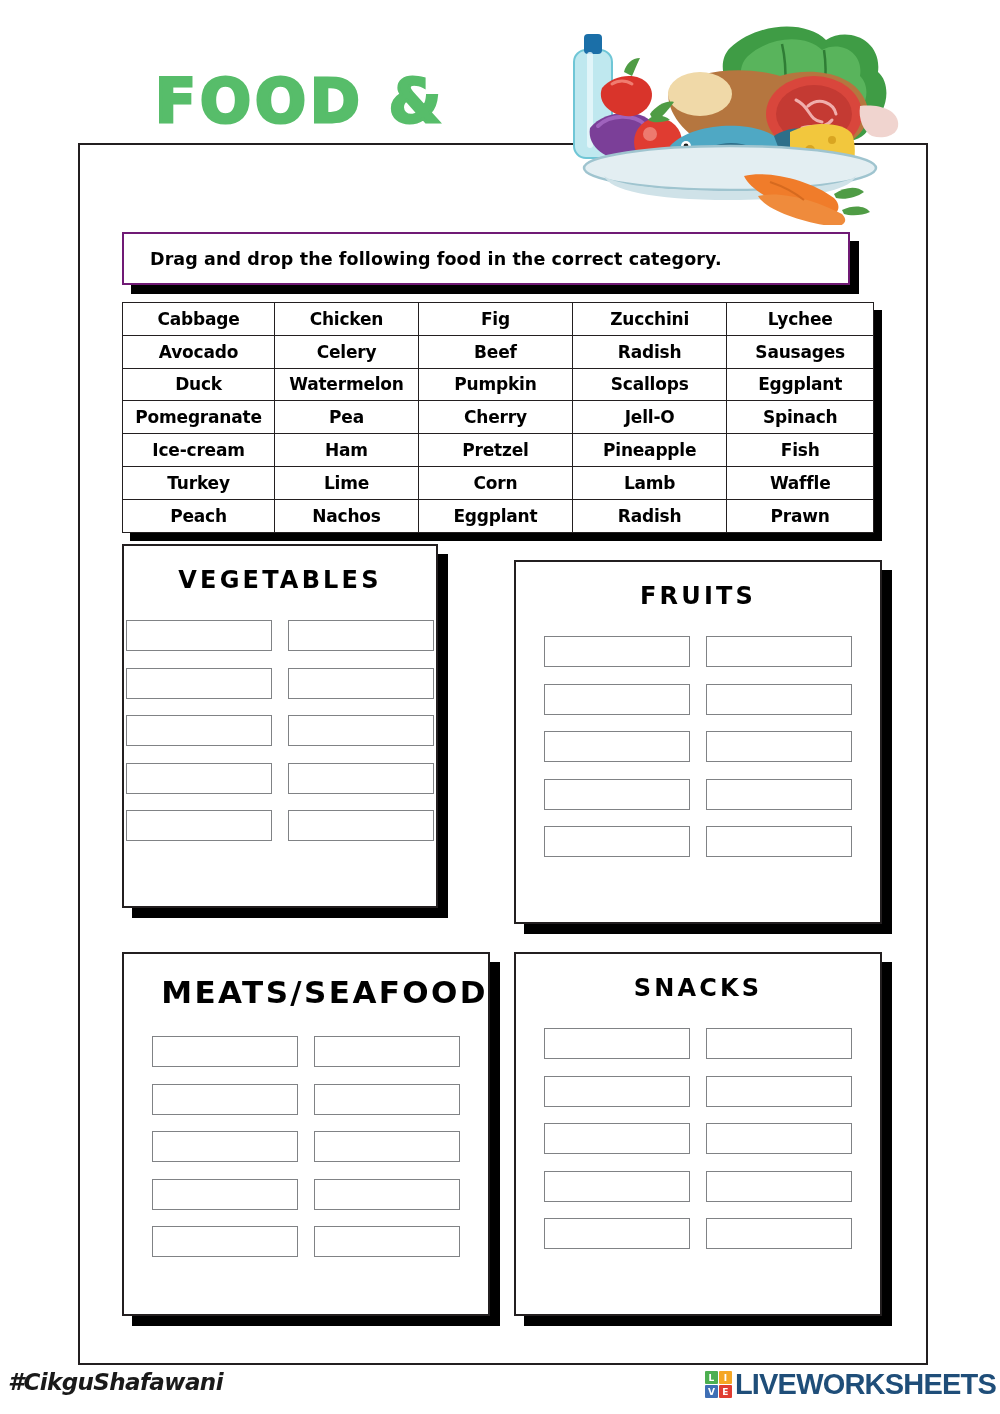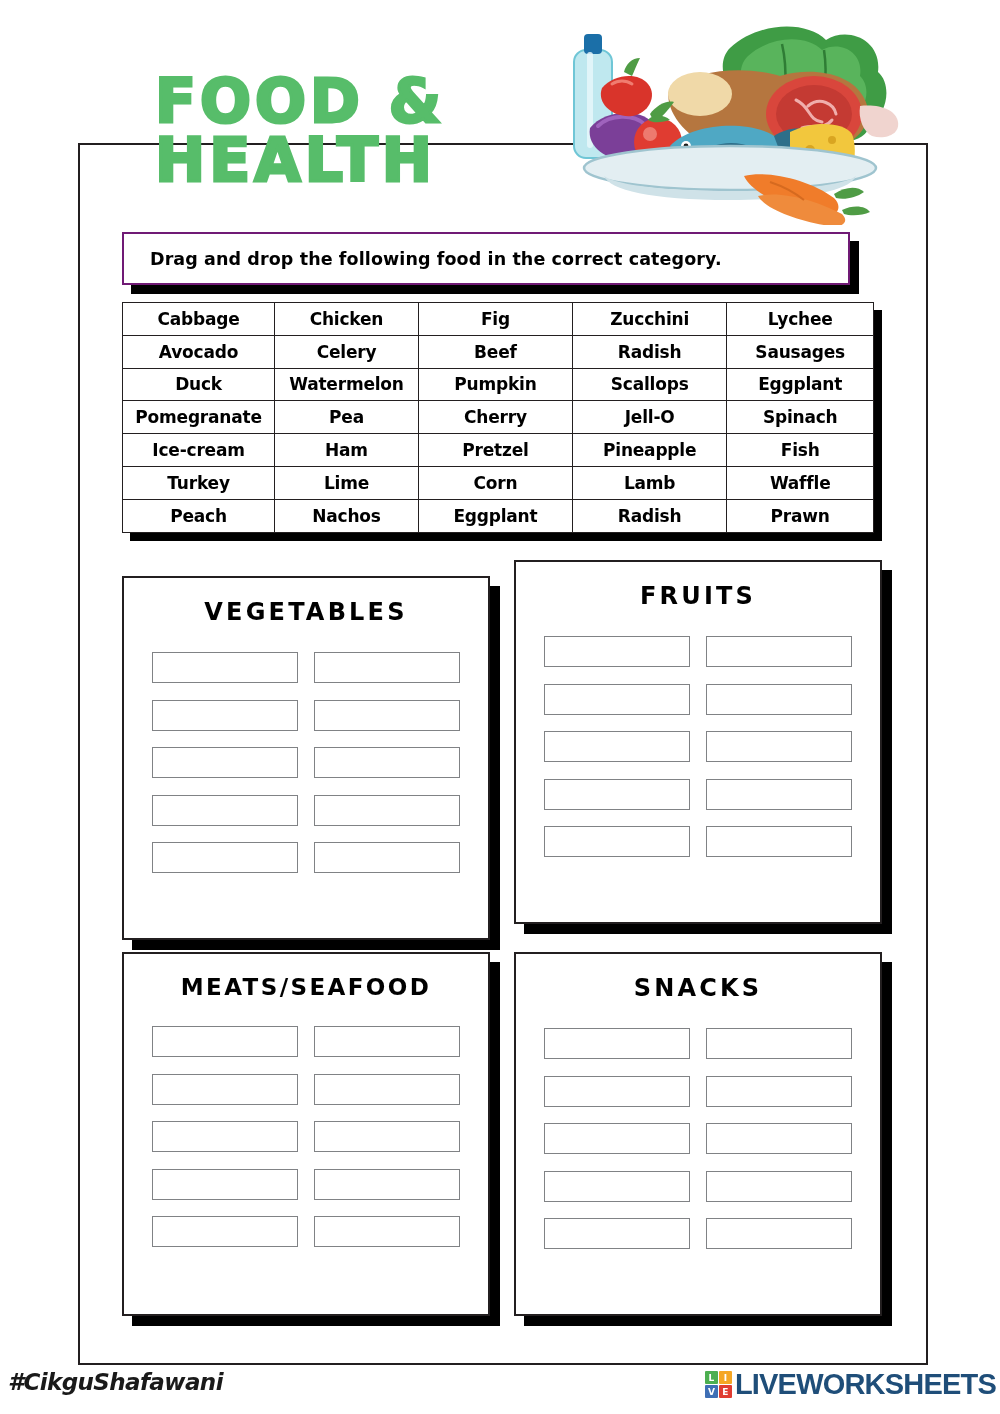--- a/index.html
+++ b/index.html
@@ -111,36 +111,36 @@
 
   
   .category-panel {
     position: absolute;
     background: #ffffff;
     border: 2px solid #231f20;
     box-sizing: border-box;
     box-shadow: 10px 10px 0 0 #000000;
     z-index: 3;
   }
-  #panel-vegetables { left: 122px; top: 576px;  width: 368px; height: 364px; }
+  #panel-vegetables { left: 122px; top: 544px;  width: 316px; height: 364px; }
   #panel-fruits     { left: 514px; top: 560px;  width: 368px; height: 364px; }
   #panel-meats      { left: 122px; top: 952px;  width: 368px; height: 364px; }
   #panel-snacks     { left: 514px; top: 952px;  width: 368px; height: 364px; }
 
   .panel-title {
     text-align: center;
     font-family: "DejaVu Sans", sans-serif;
     font-weight: 700;
     font-size: 24px;
     letter-spacing: 3.2px;
     color: #000000;
     margin-top: 20px;
     text-transform: uppercase;
   }
-  #panel-meats .panel-title { font-size: 23px; letter-spacing: 2.4px; }
+  #panel-meats .panel-title { font-size: 31px; letter-spacing: 2.4px; text-align: right; }
 
   .slot-grid {
     margin: 26px auto 0 auto;
     width: 308px;
     display: grid;
     grid-template-columns: 146px 146px;
     column-gap: 16px;
     row-gap: 16.5px;
   }
   .drop-slot {
@@ -193,21 +193,20 @@
     letter-spacing: -0.8px;
     color: #1f4e79;
     line-height: 1;
   }
 </style>
 </head>
 <body>
 
 <div id="worksheet-title" style="color: rgb(87, 189, 106); -webkit-text-stroke: 3px rgb(87, 189, 106);">
   <span class="tline">FOOD &amp;</span>
-  <span class="tline">HEALTH</span>
 </div>
 
 <div id="hero-illustration">
   <svg viewBox="0 0 360 215" xmlns="http://www.w3.org/2000/svg">
 
     <g>
       <rect x="22" y="40" width="38" height="108" rx="12" fill="#bfe8ef" stroke="#6fc6d6" stroke-width="2"></rect>
       <rect x="32" y="24" width="18" height="20" rx="4" fill="#1b6fa8"></rect>
       <rect x="35" y="42" width="6" height="96" rx="3" fill="#e6f7fa" opacity="0.85"></rect>
     </g>

